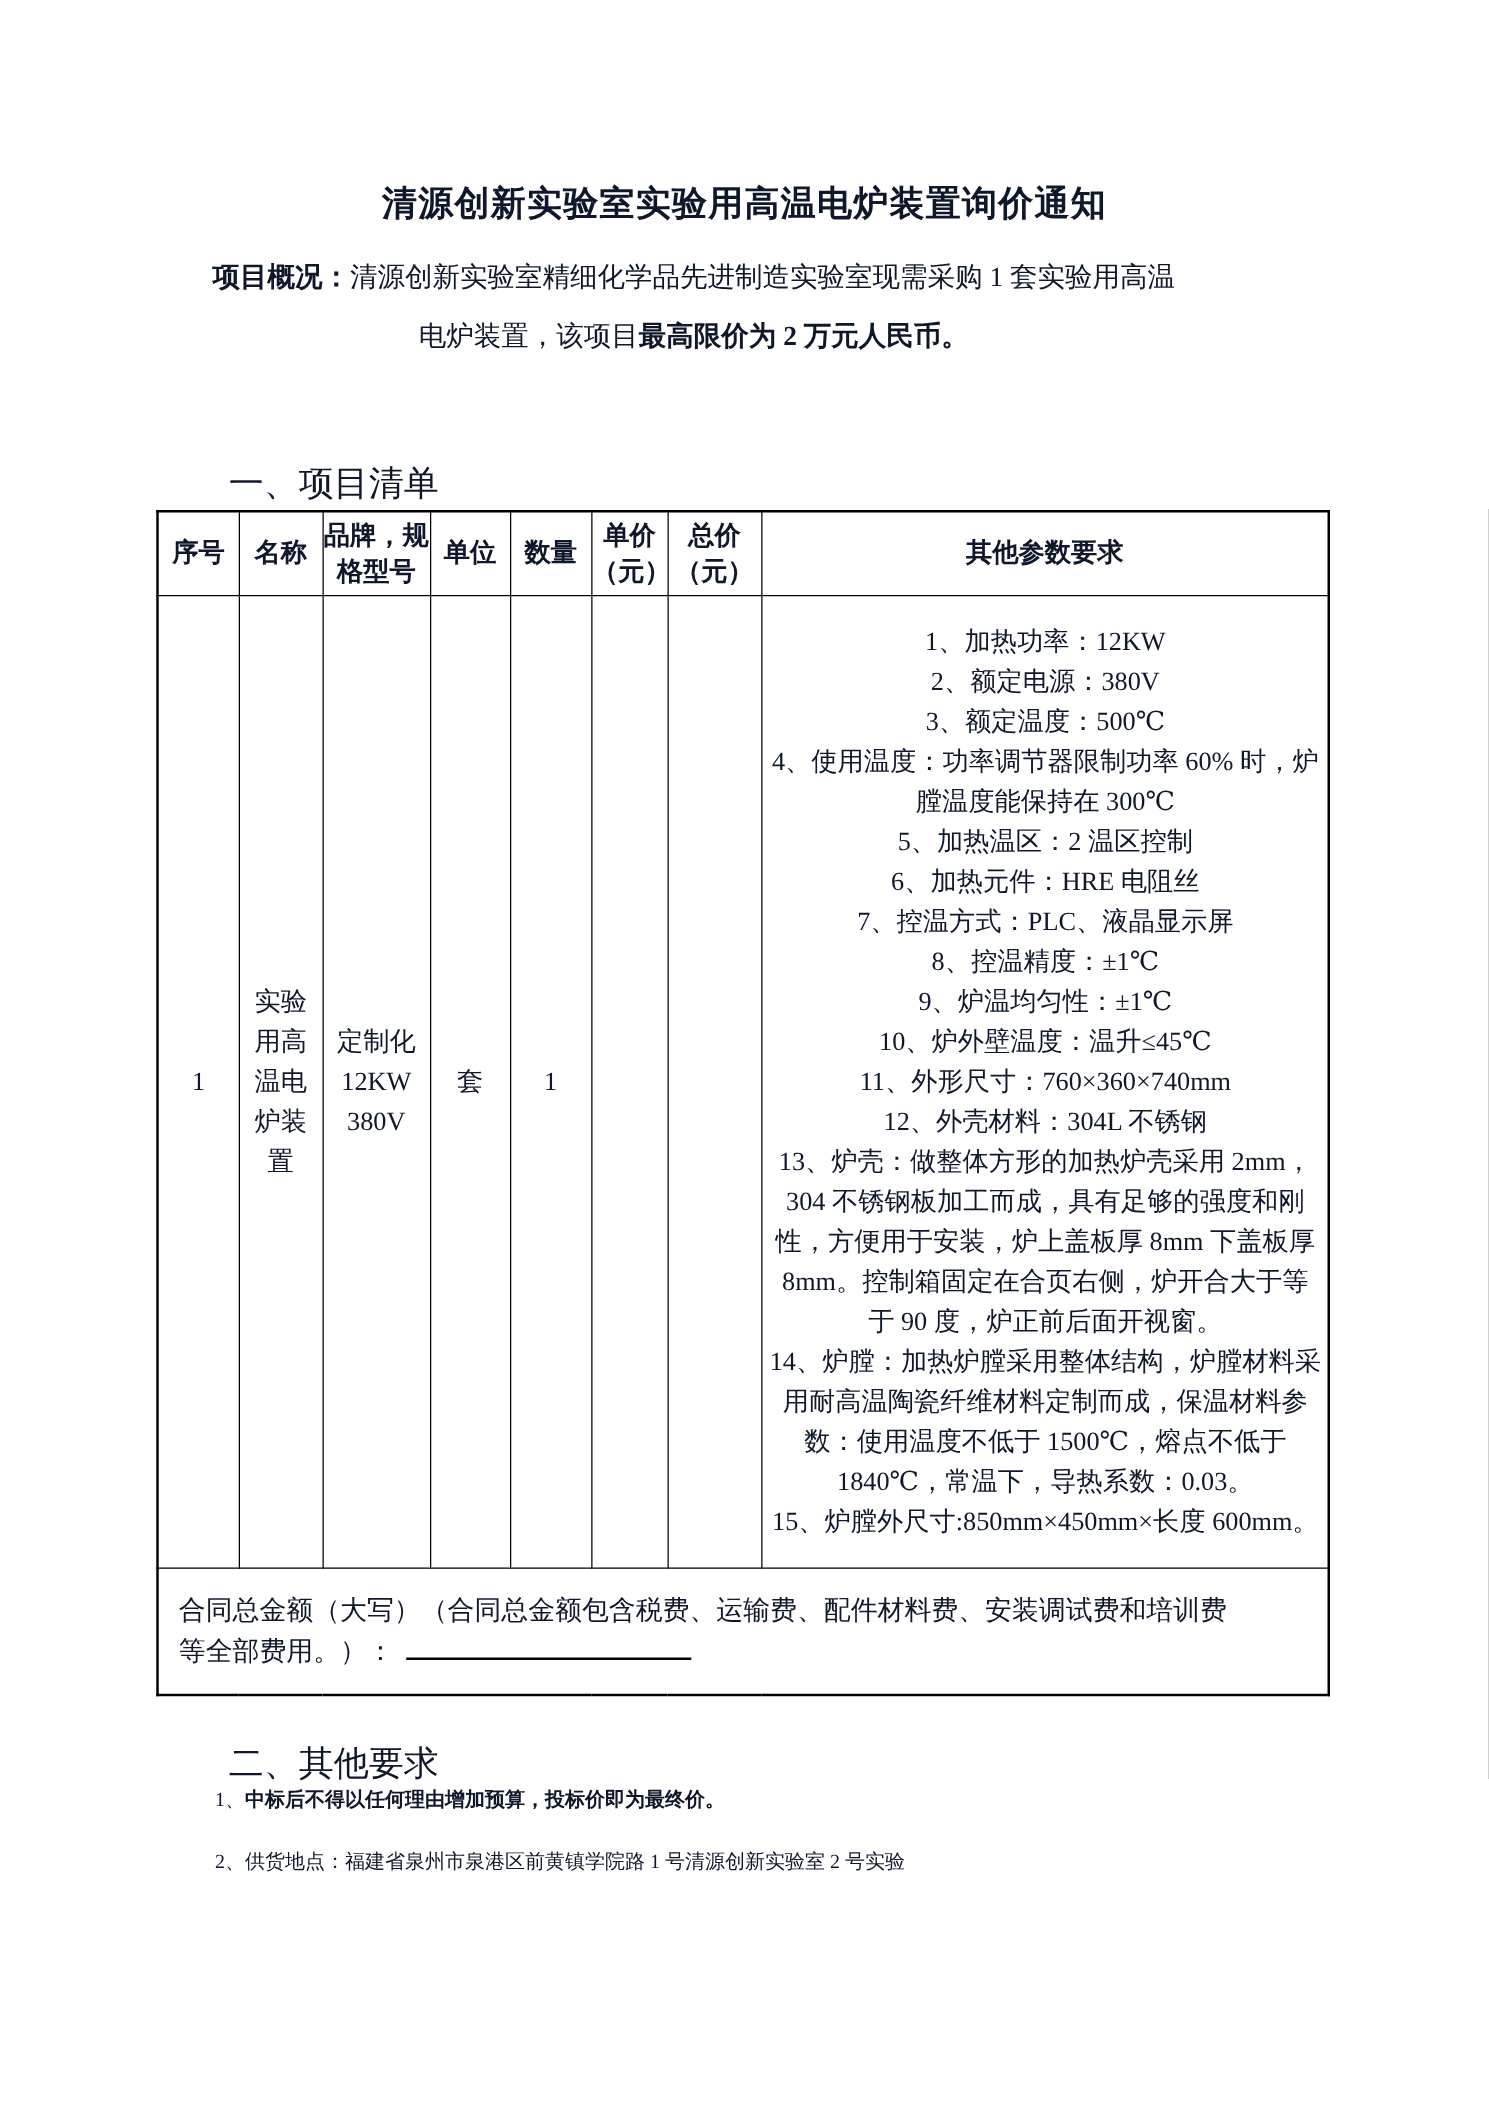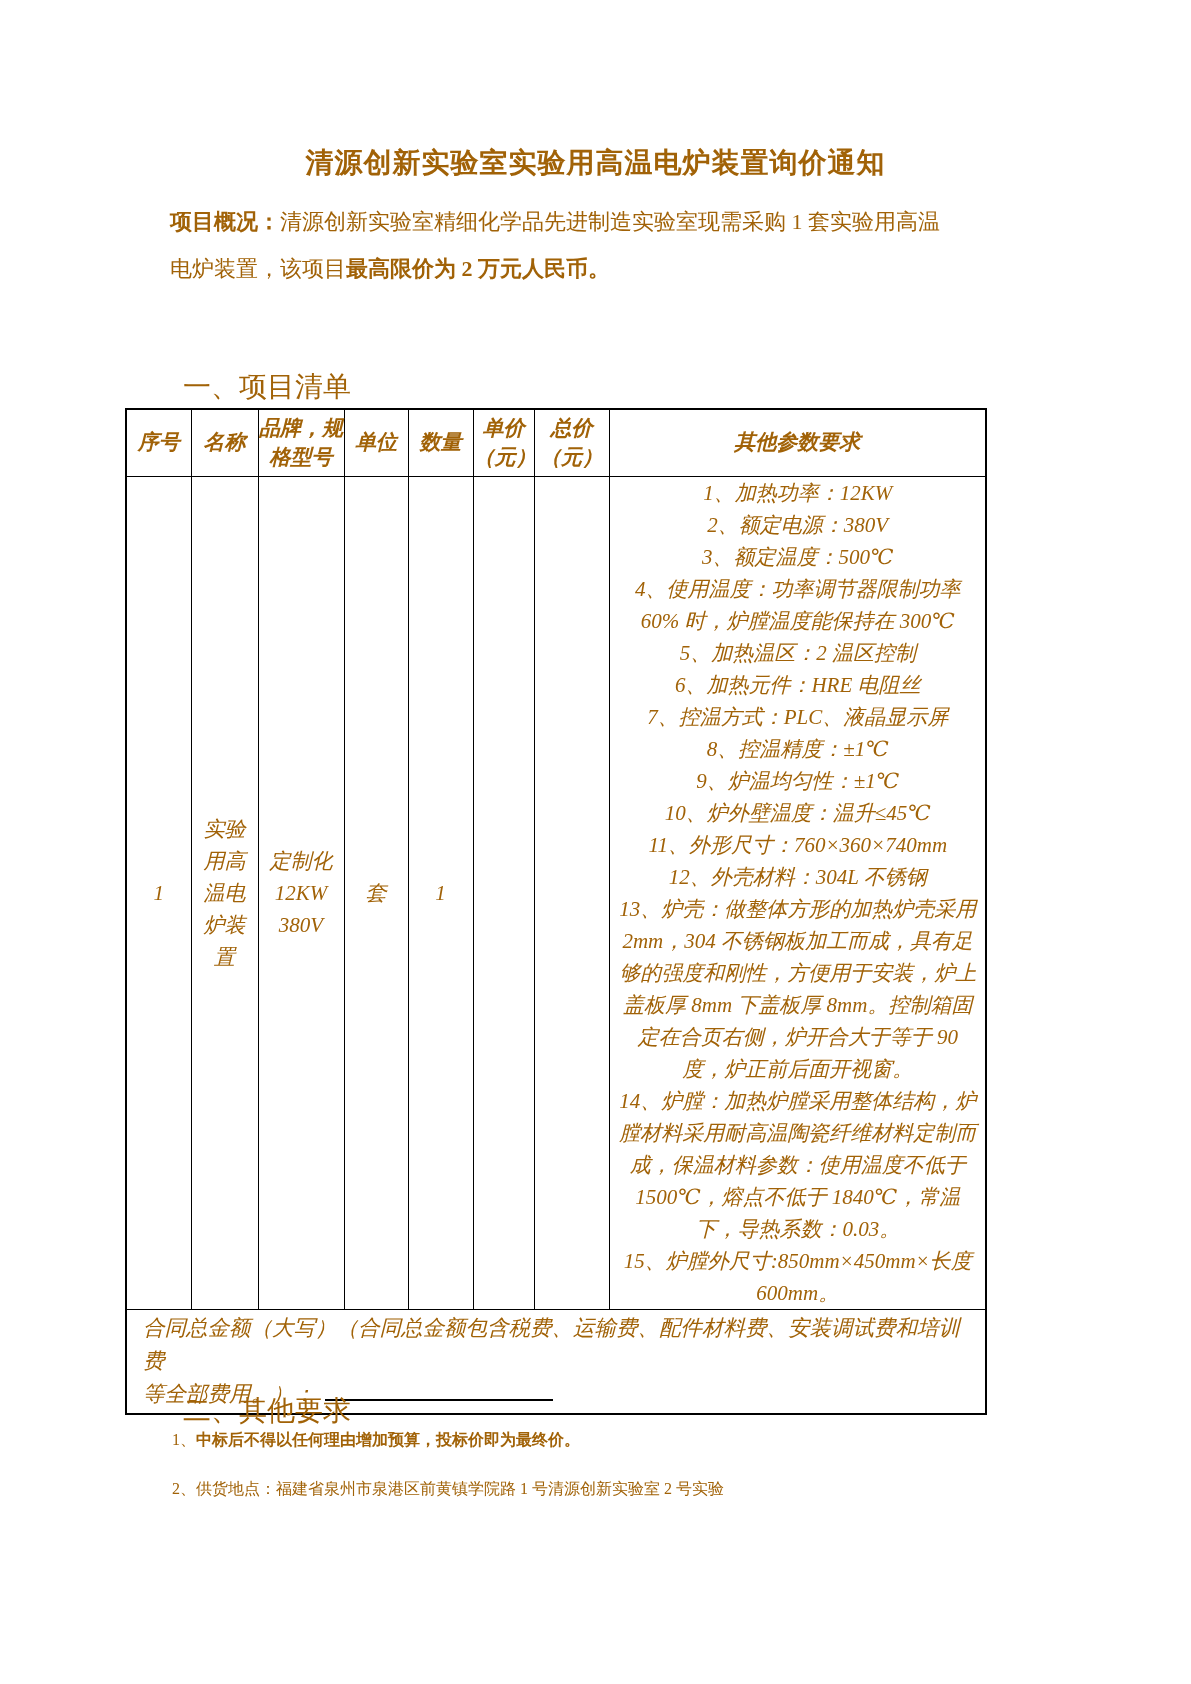--- a/index.html
+++ b/index.html
@@ -2,43 +2,42 @@
 <html><head>
 <meta charset="utf-8">
 <style>
   * { margin:0; padding:0; box-sizing:border-box; }
   html,body { background:#888; }
   .page {
     position:relative;
     width:1191px; height:1684px;
     margin:0 auto;
     background:#ffffff;
-    color:#a16207;
+    color:#0f172a;
     font-family:"Liberation Serif","DejaVu Serif",serif;
   }
   .doc-title {
     position:absolute; top:144px; left:0; width:100%;
     text-align:center;
     font-size:28px; font-weight:bold;
     letter-spacing:1px;
   }
   .overview { position:absolute; left:170px; top:198px; font-size:22px; }
-  .ov-line { line-height:47px; white-space:nowrap; }
+  .ov-line { line-height:47px; white-space:nowrap;text-align:center; }
   .b { font-weight:bold; }
   .sec-heading { position:absolute; font-size:28px; font-weight:normal; white-space:nowrap; }
   .sec-heading.list  { left:183px; top:368px; }
   .sec-heading.other { left:183px; top:1392px; }
 
   table.items {
     position:absolute; left:125px; top:408px;
-    width:862px;
+    width:939px;
     border-collapse:collapse; table-layout:fixed;
     border:2px solid #000;
     font-size:21px;
-    font-style:italic;
   }
   table.items th, table.items td { border:1px solid #000; }
   table.items th {
     font-weight:bold; text-align:center; vertical-align:middle;
     white-space:pre-line; line-height:29px; font-size:21px;
   }
   tr.head-row { height:67px; }
   tr.item-row { height:778px; }
   td.c { text-align:center; vertical-align:middle; line-height:32px; }
   td.cell-name { padding:12px 7px; }

